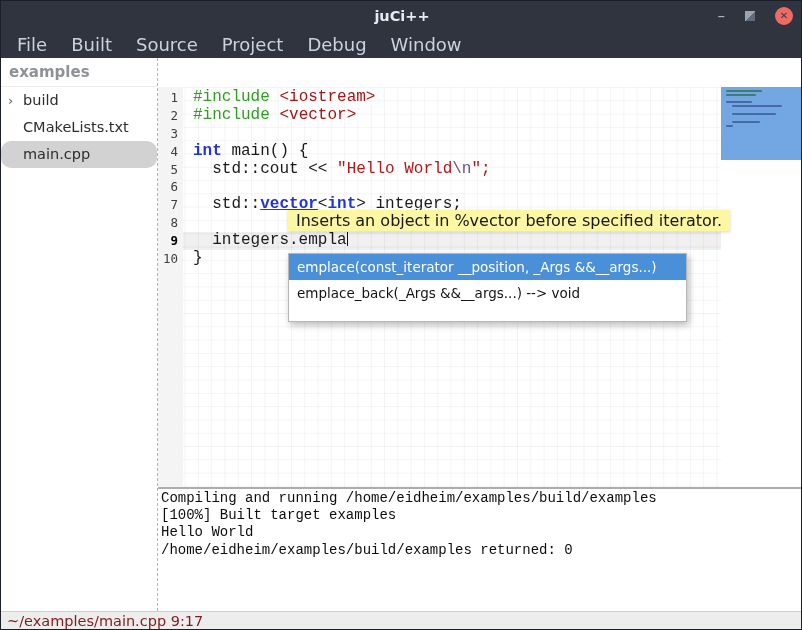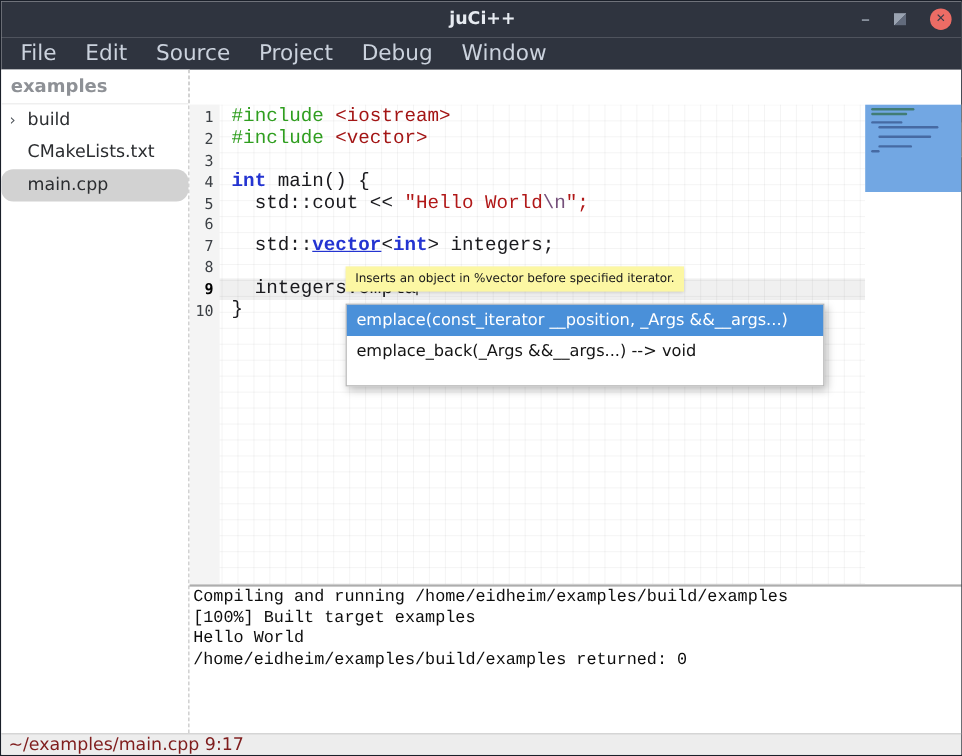--- a/index.html
+++ b/index.html
@@ -72,21 +72,21 @@
 
   
   #minimap { position:absolute; left:563px; top:0; width:80px; height:400px; background:#fff; }
   #minimap-overlay { position:absolute; left:0; top:0; width:80px; height:73px; background:#72a7e3; }
   .mini-bar { position:absolute; height:2px; border-radius:1px; }
   .mini-g { background:rgba(25,90,25,0.55); }
   .mini-d { background:rgba(25,45,100,0.5); }
 
   
   #tooltip { position:absolute; left:287px; top:209px; background:#fcf7a3; color:#17171a;
-             font-size:10px; line-height:21px; padding:0 8px; box-shadow:0 1px 3px rgba(0,0,0,0.18);margin-top:12px; }
+             font-size:16px; line-height:21px; padding:0 8px; box-shadow:0 1px 3px rgba(0,0,0,0.18); }
   #popup { position:absolute; left:287px; top:252px; width:399px; height:69px; background:#fff;
            border:1px solid #b7b7b7; box-shadow:2px 3px 7px rgba(0,0,0,0.28); }
   .popup-row { height:26px; line-height:26px; padding:0 8px; font-size:13.5px; color:#141414;
                white-space:nowrap; overflow:hidden; }
   .popup-row.selected { background:#4a90d9; color:#fff; }
 
   
   #hsplit { position:absolute; left:157px; top:486px; width:645px; height:2px; background:#adadad; }
   #terminal { position:absolute; left:157px; top:488px; width:645px; height:122px; background:#fff;
               padding:1px 0 0 3px; }
@@ -104,21 +104,21 @@
     <div id="title">juCi++</div>
     <div id="controls">
       <span id="btn-min">–</span>
       <span id="btn-restore"></span>
       <span id="btn-close">✕</span>
     </div>
   </div>
 
   <div id="menubar">
       <div class="menu-item">File</div>
-      <div class="menu-item">Edit</div>
+      <div class="menu-item">Built</div>
       <div class="menu-item">Source</div>
       <div class="menu-item">Project</div>
       <div class="menu-item">Debug</div>
       <div class="menu-item">Window</div>
     </div>
 
   <div id="sidebar">
     <div id="sidebar-header">examples</div>
     <div id="tree">
         <div class="tree-item"><span class="tree-chevron">›</span><span>build</span></div>

